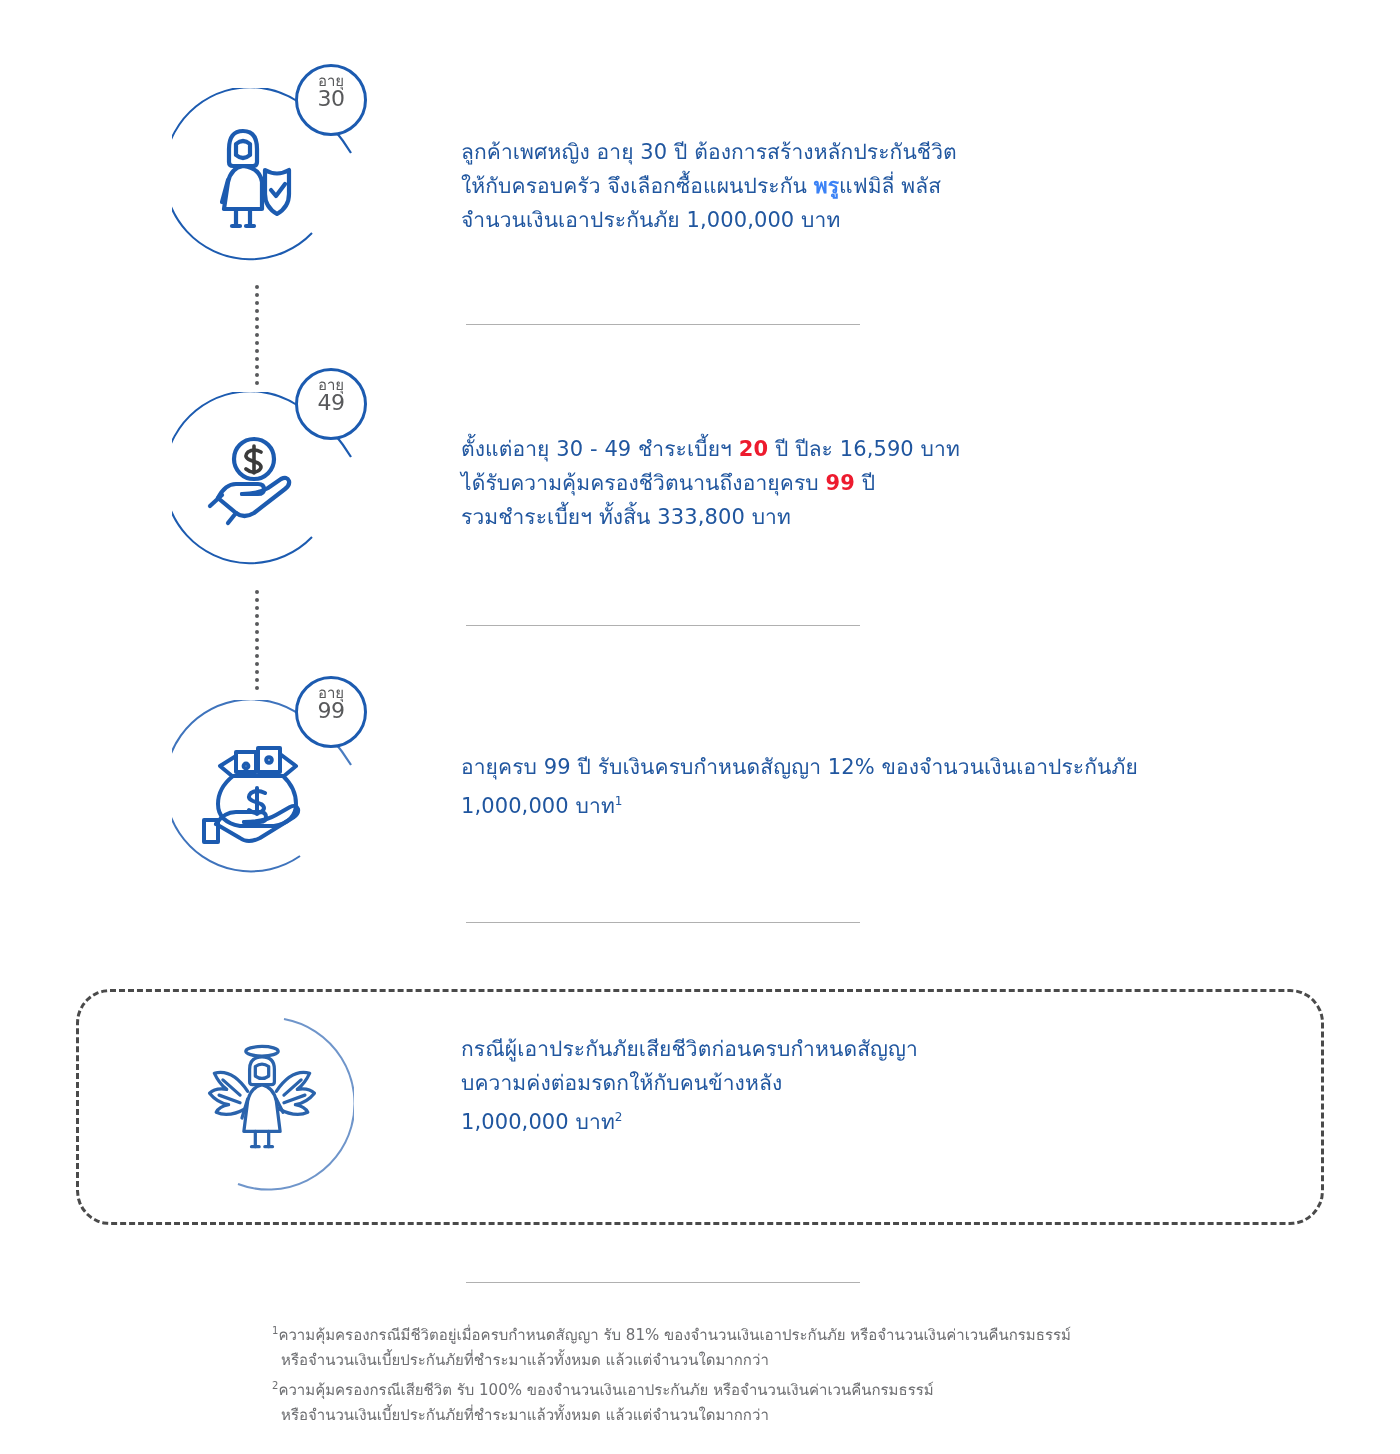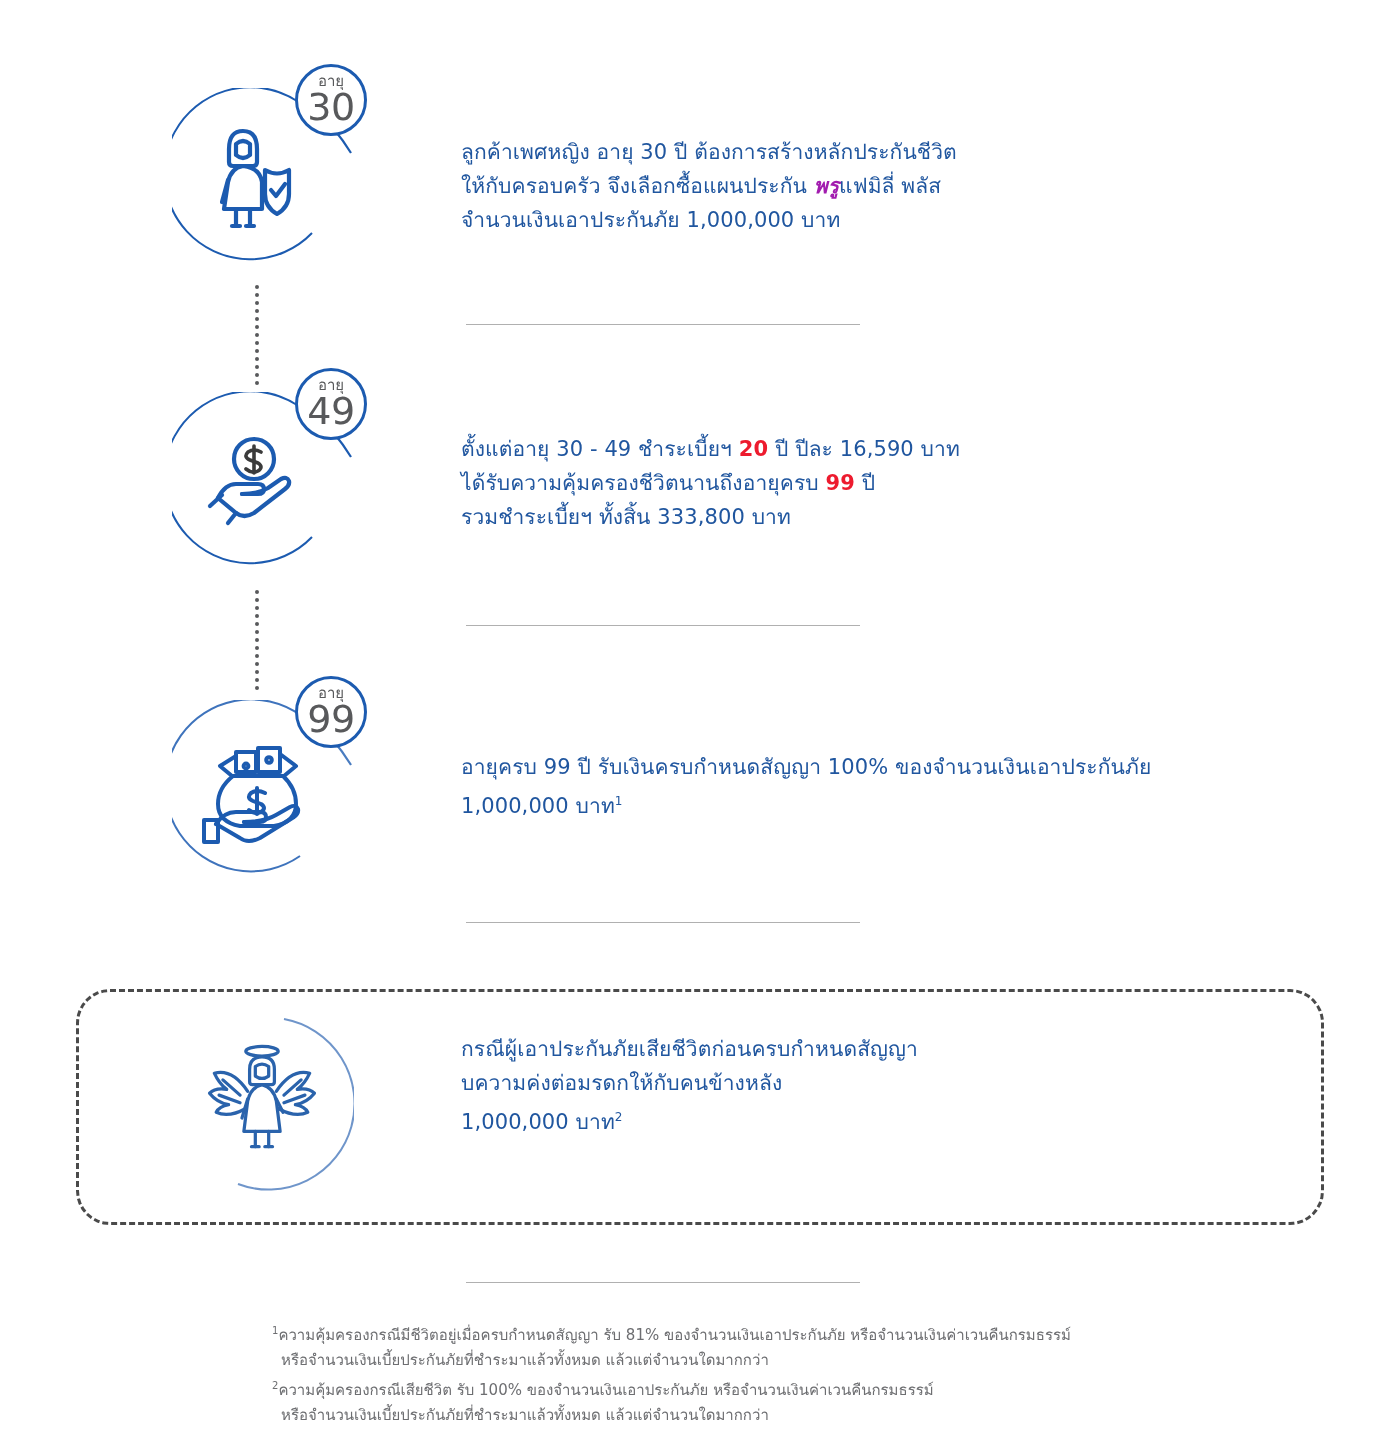--- a/index.html
+++ b/index.html
@@ -80,21 +80,21 @@
     font-size: 15px;
     color: #58595b;
     line-height: 1;
   }
   .age-number {
     position: absolute;
     left: 0;
     top: 24px;
     width: 72px;
     text-align: center;
-    font-size: 38px;
+    font-size: 22px;
     color: #58595b;
     line-height: 1;
     letter-spacing: -0.5px;
   }
 
   
   .connector {
     position: absolute;
     left: 255px;
     width: 0;
@@ -105,23 +105,22 @@
   .body-text {
     position: absolute;
     left: 461px;
     color: #20569f;
     font-size: 21px;
     line-height: 34px;
     letter-spacing: 0.1px;
     white-space: nowrap;
   }
   .body-text .brand {
-    color: #a21caf;
+    color: #3b82f6;
     font-weight: bold;
-    font-style: italic;
   }
   .body-text .hl {
     color: #ed1b2e;
     font-weight: bold;
   }
   .body-text .amt {
     font-weight: normal;
   }
   .body-text sup {
     font-size: 12px;
@@ -297,21 +296,21 @@
         <svg class="tail" viewBox="0 0 26 30">
           <path d="M4 2 Q14 14 22 27" fill="none" stroke="#1c5bb0" stroke-width="2.2" opacity="0.8"></path>
         </svg>
         <div class="bubble-circle"></div>
         <div class="age-label">อายุ</div>
         <div class="age-number">99</div>
       </div>
     </div>
 
     <div class="body-text" style="top:50px;">
-        <div><span>อายุครบ  99 ปี รับเงินครบกำหนดสัญญา 100% ของจำนวนเงินเอาประกันภัย</span></div>
+        <div><span>อายุครบ  99 ปี รับเงินครบกำหนดสัญญา 12% ของจำนวนเงินเอาประกันภัย</span></div>
         <div><span class="amt">1,000,000</span><span> บาท</span><sup>1</sup></div>
       </div>
   </div>
 
   <div class="divider" style="top:922px;"></div>
 
   <div class="dashed-box"></div>
 
   <div class="step" style="top:1016px;">
     <div class="icon-wrap" style="left:178px; top:0; width:180px; height:180px;">

